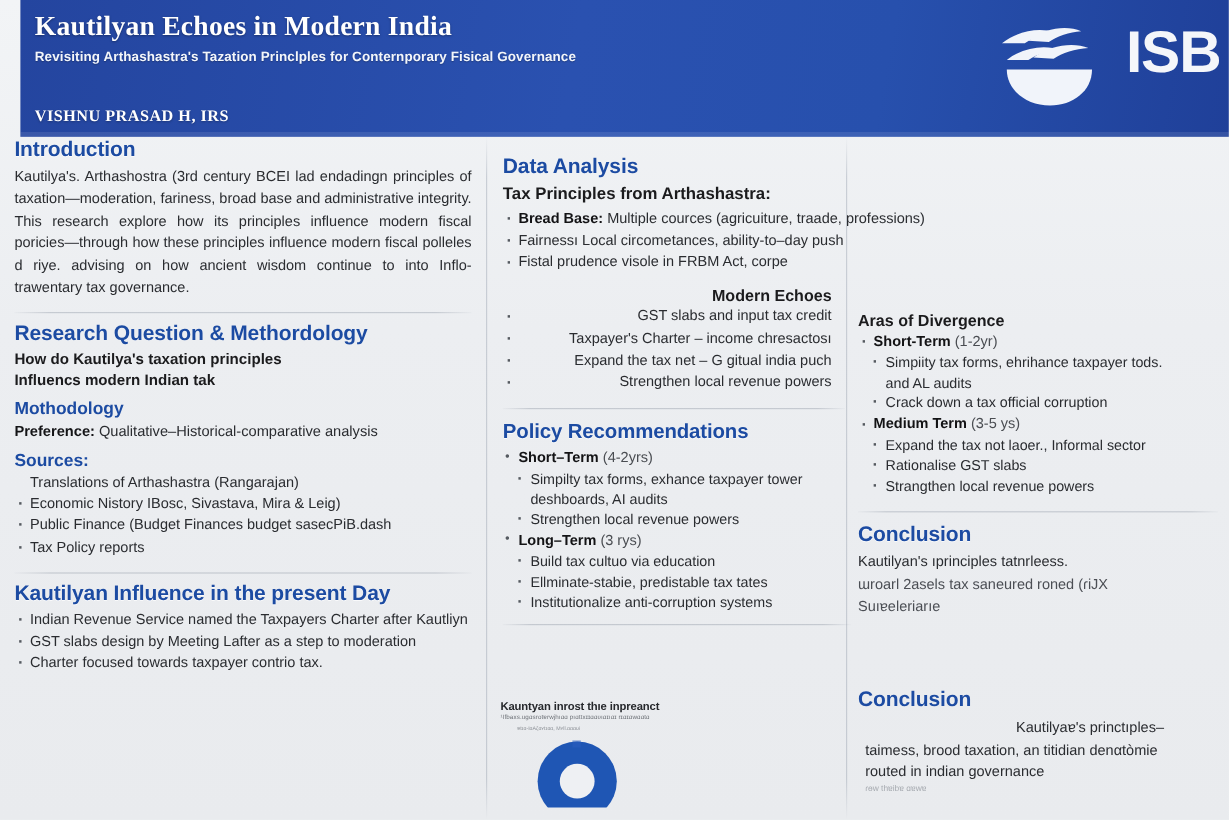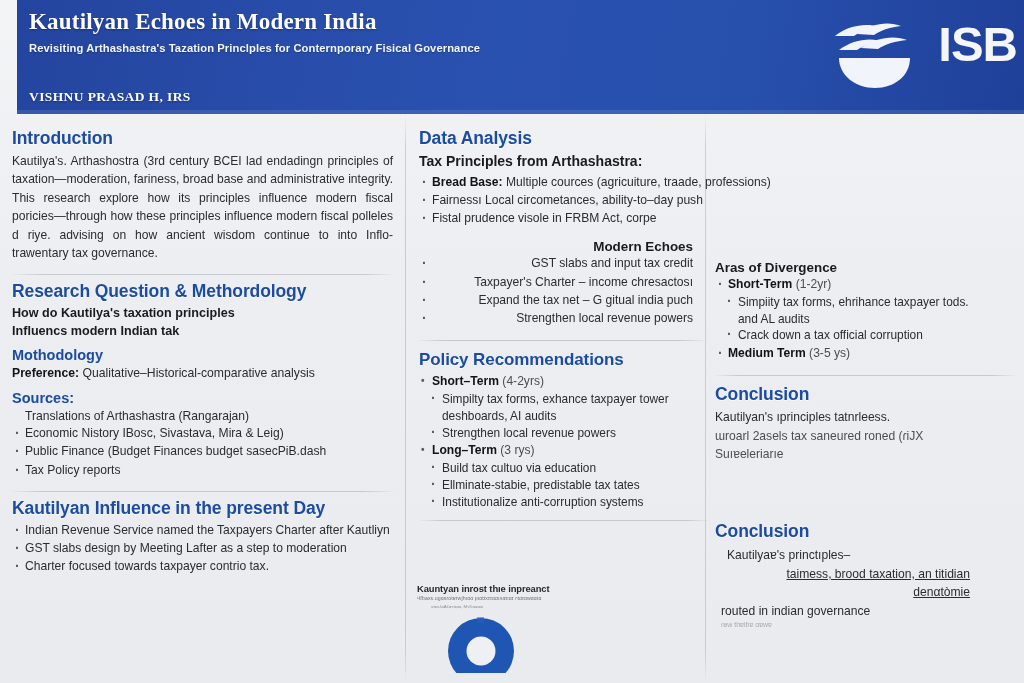--- a/index.html
+++ b/index.html
@@ -174,21 +174,21 @@
     <div class="logo-text" style="right:24px; top:20px;">ISB</div>
   </div>
 
   <div id="cols">
 
     <div class="vrule" style="left:405px"></div>
     <div class="vrule" style="left:705px"></div>
 
     <div class="col pad" id="col-left">
 
-      <section style="padding-top:14px;">
+      <section style="">
         <h2 class="sec">Introduction</h2>
         <p class="body">Kautilya's. Arthashostra (3rd century BCEI lad endadingn principles of taxation—moderation, fariness, broad base and administrative integrity. This research explore how its principles influence modern fiscal poricies—through how these principles influence modern fiscal polleles d riye. advising on how ancient wisdom continue to into Inflo-trawentary tax governance.</p>
       </section>
 
       <div class="hrule" style="margin-top:12px;"></div>
 
       <section>
         <h2 class="sec">Research Question &amp; Methordology</h2>
         <p class="lead">How do Kautilya's taxation principles</p>
         <p class="lead">Influencs modern Indian tak</p>
@@ -295,34 +295,39 @@
           <li>Simpiity tax forms, ehrihance taxpayer tods. and AL audits</li>
           <li>Crack down a tax official corruption</li>
         </ul>
 
         <ul class="bl">
           <li>
             <b>Medium Term</b>
             <span class="mut">(3-5 ys)</span>
           </li>
         </ul>
+        <ul class="sub2">
+          <li>Expand the tax not laoer., Informal sector</li>
+          <li>Rationalise GST slabs</li>
+          <li>Strangthen local revenue powers</li>
+        </ul>
       </section>
 
       <div class="hrule" style="margin-top:13px; width:300px;"></div>
 
       <section style="margin-top:8px;">
         <h2 class="sec">Conclusion</h2>
         <p class="body" style="text-align:left; margin-top:3px;">Kautilyan's ıprinciples tatnrleess.</p>
         <p class="body" style="text-align:left; color:#4b4e54;">ɯroarl 2asels tax saneured roned (ɾiJX Suıɐeleriarıe</p>
       </section>
 
       <section style="margin-top:58px;">
         <h2 class="sec">Conclusion</h2>
-        <p class="body" style="text-align:left; margin-top:4px; margin-left:12px;">Kautilyaɐ's princtıples–</p>
-        <p class="body" style="text-align:right; margin-left:22px;text-decoration:underline;">taimess, brood taxation, an titidian denαtòmie</p>
+        <p class="body" style="text-align:right; margin-top:4px; margin-left:12px;">Kautilyaɐ's princtıples–</p>
+        <p class="body" style="text-align:left; margin-left:6px;">taimess, brood taxation, an titidian denαtòmie</p>
         <p class="body" style="text-align:left; margin-left:6px;">routed in indian governance</p>
         <p class="body" style="text-align:left; margin-left:6px; font-size:7px; color:#a7abb1;">ɾɵw thɐibɐ ɑɐwɐ</p>
       </section>
     </div>
 
     <div id="figs" style="top:469px;">
 
       <div class="fig" id="fig-donut">
         <div class="fig-title">Kauntyan inrost thıe inpreanct</div>
         <div class="fig-subtitle">¹Ifbaxs.uɡɑsrotɐrwjhıɑɑ  pıɑttxɪɪɑɑʋıɑɪıɑɪ rɪɑɪɑwɑɑtɑ</div>

